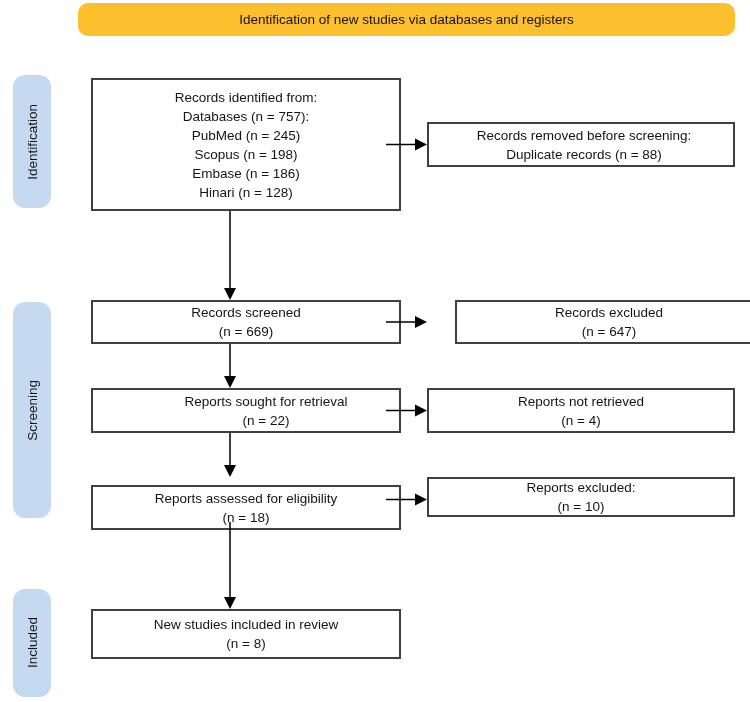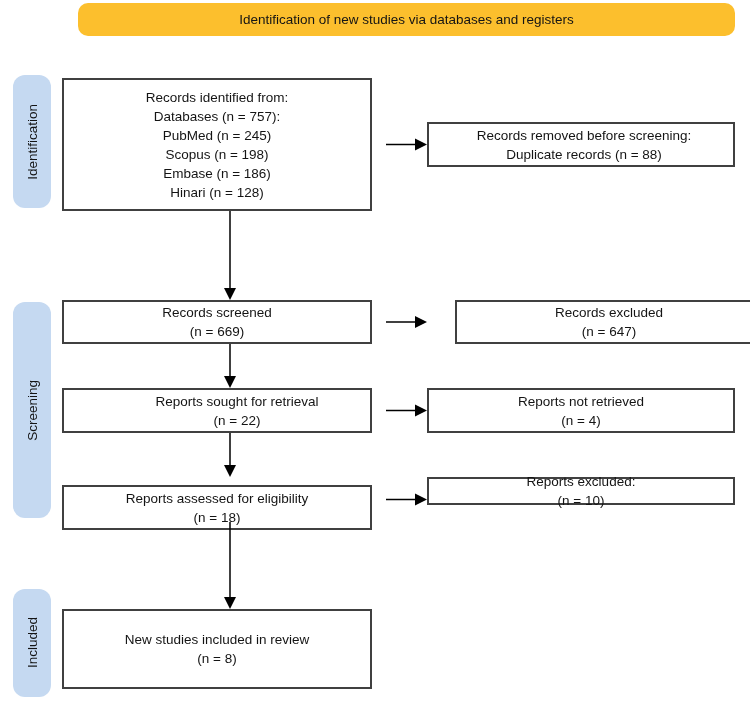--- a/index.html
+++ b/index.html
@@ -27,21 +27,21 @@
   }
   .stage .vtext{
     writing-mode:vertical-rl;transform:rotate(180deg);white-space:nowrap;
   }
   .box{
     position:absolute;box-sizing:border-box;background:#ffffff;
     border:2px solid var(--box-border);
     display:flex;flex-direction:column;align-items:center;justify-content:center;
     text-align:center;font-size:13.5px;line-height:19px;color:#141414;
   }
-  .box.main{left:62px;width:310px;}
+  .box.main{left:91px;width:310px;}
   .box.side{left:427px;width:308px;}
   #arrow-layer{position:absolute;left:0;top:0;width:750px;height:702px;pointer-events:none;}
 </style>
 </head>
 <body>
 
 <div id="canvas">
 
   <div class="banner">
     <span>Identification of new studies via databases and registers</span>
@@ -74,41 +74,41 @@
   <div class="box main" style="top:388px;height:45px;padding-left:40px;">
     <div>Reports sought for retrieval</div>
     <div>(n = 22)</div>
   </div>
 
   <div class="box main" style="top:477px;height:45px;margin-top:8px;">
     <div>Reports assessed for eligibility</div>
     <div>(n = 18)</div>
   </div>
 
-  <div class="box main" style="top:609px;height:80px;">
+  <div class="box main" style="top:609px;height:50px;">
     <div>New studies included in review</div>
     <div>(n = 8)</div>
   </div>
 
   <div class="box side" style="top:122px;height:45px;padding-left:6px;">
     <div>Records removed before screening:</div>
     <div>Duplicate records (n = 88)</div>
   </div>
 
   <div class="box side" style="top:300px;height:44px;margin-left:28px;">
     <div>Records excluded</div>
     <div>(n = 647)</div>
   </div>
 
   <div class="box side" style="top:388px;height:45px;">
     <div>Reports not retrieved</div>
     <div>(n = 4)</div>
   </div>
 
-  <div class="box side" style="top:477px;height:28px;">
+  <div class="box side" style="top:477px;height:40px;">
     <div>Reports excluded:</div>
     <div>(n = 10)</div>
   </div>
 
   <svg id="arrow-layer" viewBox="0 0 750 702" xmlns="http://www.w3.org/2000/svg">
     <g stroke="#000000" stroke-width="1.5" fill="#000000">
 
       <g>
         <line x1="230" y1="211" x2="230" y2="289"></line>
         <polygon points="224,288 236,288 230,300" stroke="none"></polygon>

